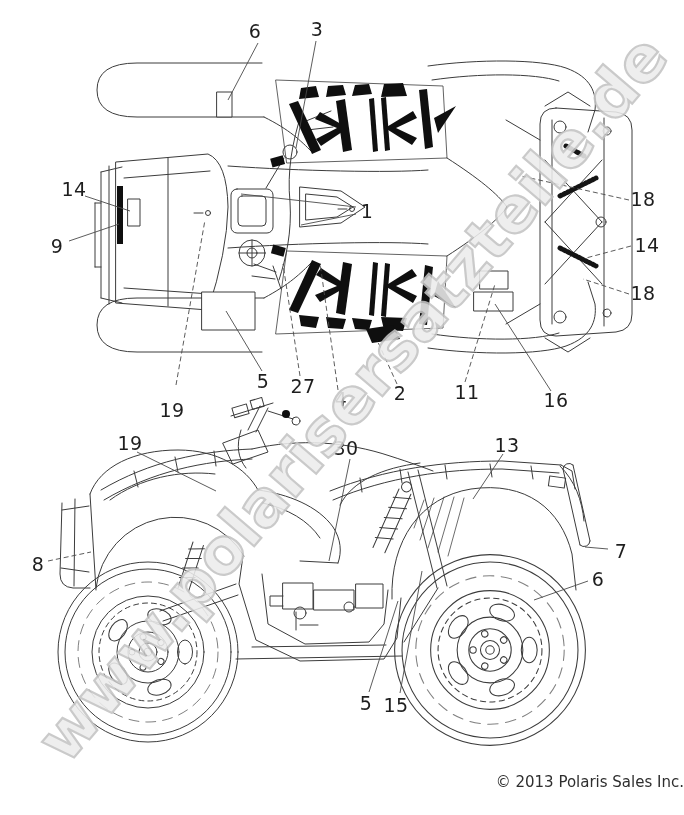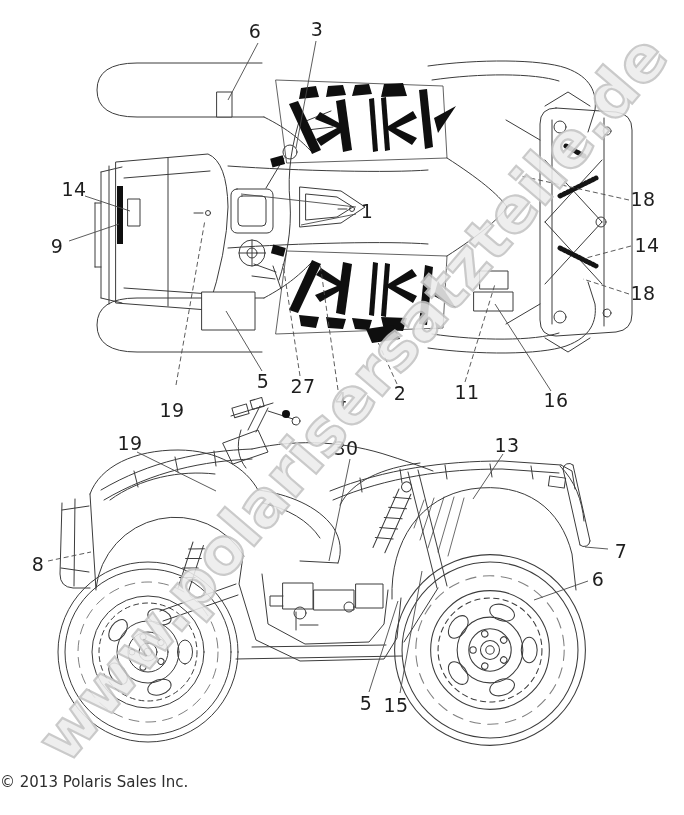--- a/index.html
+++ b/index.html
@@ -25,21 +25,21 @@
   }
   
   .wm-svg{position:absolute;left:0;top:0;width:684px;height:815px;pointer-events:none;}
   .wm{
     font-family:"DejaVu Sans","Liberation Sans",sans-serif;
     font-weight:bold;font-size:63px;
     fill:#ececec;stroke:#c3c3c3;stroke-width:2.2px;opacity:.88;
   }
   
   .copyright{
-    position:absolute;left:0;right:0;top:773px;text-align:left;
+    position:absolute;left:0;right:0;top:773px;text-align:right;
     font-size:15px;color:#2e2e2e;
   }
 </style>
 </head>
 <body>
 
 <div class="stage">
 
   <svg class="art" viewBox="0 0 684 815" xmlns="http://www.w3.org/2000/svg">
     <defs>

